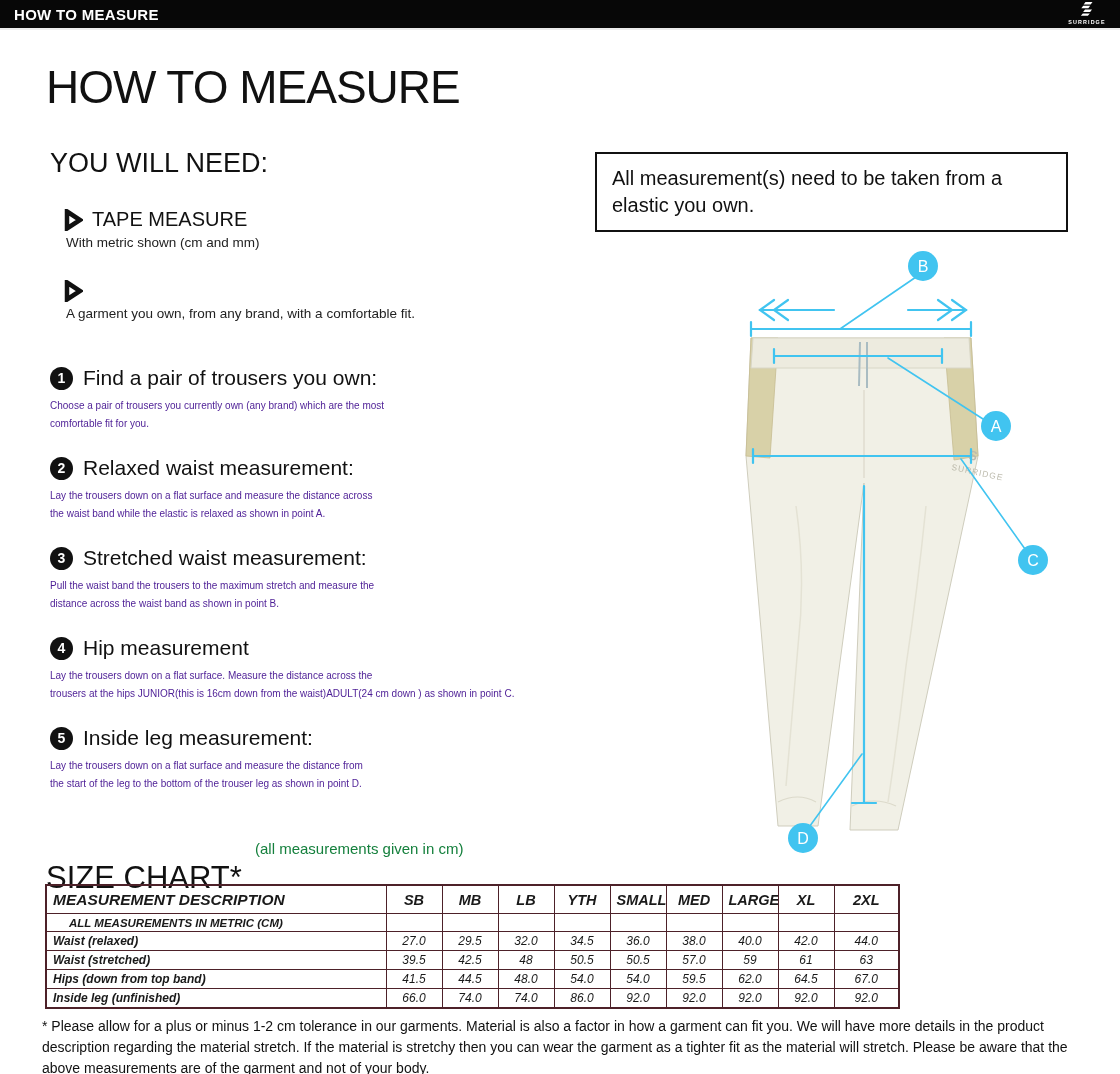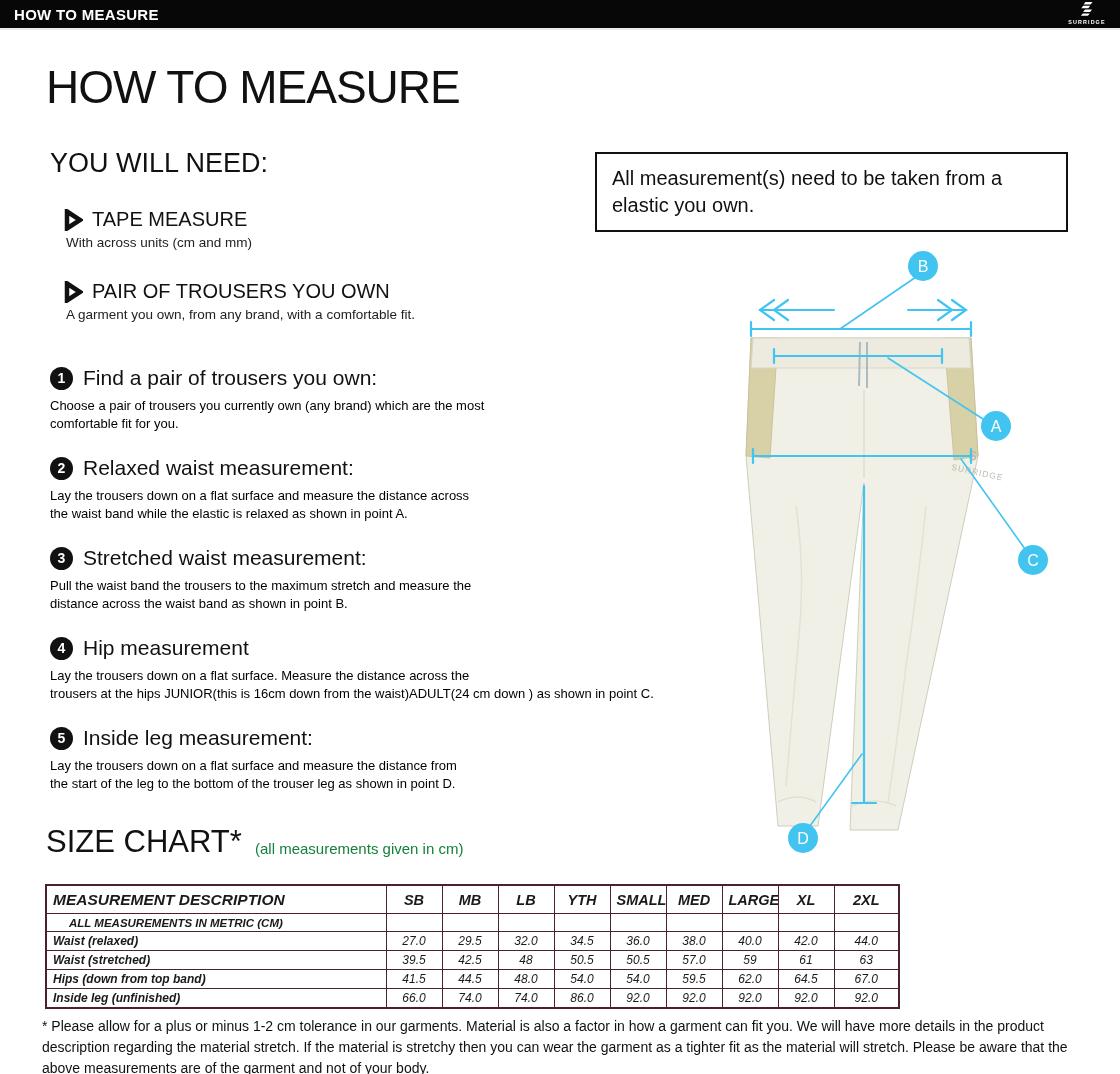--- a/index.html
+++ b/index.html
@@ -27,31 +27,31 @@
   .need-desc{font-size:13.5px;margin-top:4px;margin-left:2px;color:#222;}
 
   
   .step{position:absolute;left:50px;}
   .step.s0{top:366px;} .step.s1{top:456px;} .step.s2{top:546px;}
   .step.s3{top:636px;} .step.s4{top:726px;}
   .step-head{display:flex;align-items:center;gap:10px;}
   .step-num{width:23px;height:23px;border-radius:50%;background:#111;color:#fff;
             font-size:14px;font-weight:bold;display:flex;align-items:center;justify-content:center;flex:0 0 23px;}
   .step-title{font-size:21px;color:#111;}
-  .step-body{font-size:13px;line-height:17.5px;margin-top:7px;white-space:pre-line;color:#000000;max-width:700px;}
+  .step-body{font-size:10px;line-height:17.5px;margin-top:7px;white-space:pre-line;color:#4c1d95;max-width:700px;}
 
   
   .notice{position:absolute;left:595px;top:152px;width:473px;height:80px;box-sizing:border-box;
           border:2px solid #111;padding:11px 15px;font-size:20px;line-height:27px;color:#111;}
 
   
   .diagram{position:absolute;left:726px;top:246px;width:326px;height:628px;}
 
   
-  .chart-heading{position:absolute;left:46px;top:826px;font-size:31px;line-height:1;font-weight:400;color:#111;}
+  .chart-heading{position:absolute;left:46px;top:862px;font-size:31px;line-height:1;font-weight:400;color:#111;}
   .chart-sub{position:absolute;left:255px;top:840px;font-size:15px;color:#15803d;}
 
   table.size{position:absolute;left:45px;top:884px;width:853px;border-collapse:collapse;
              table-layout:fixed;border:2px solid #4d2129;}
   table.size th,table.size td{border:1.5px solid #4d2129;padding:0 6px;overflow:hidden;white-space:nowrap;font-style:italic;}
   th.desc-h{font-size:15.5px;font-weight:bold;text-align:left;height:27px;border-bottom-width:2.5px;}
   th.size-h{font-size:14.5px;font-weight:bold;text-align:center;border-bottom-width:2.5px;}
   tr.metric td{height:17px;font-size:11.5px;font-weight:bold;text-align:left;padding-left:22px;}
   tr.data td{height:18px;font-size:12px;text-align:center;margin-left:36px;}
   tr.data td.rowlabel{text-align:left;font-weight:bold;}
@@ -81,29 +81,28 @@
   <div class="page-title">HOW TO MEASURE</div>
   <div class="ywn-heading">YOU WILL NEED:</div>
 
   <div class="need-item n0">
     <div class="need-row">
       <svg width="19" height="22" viewBox="0 0 19 22">
         <path d="M3,2.5 L16,11 L3,19.5 Z" fill="#ffffff" stroke="#111111" stroke-width="4.5" stroke-linejoin="miter"></path>
       </svg>
       <span class="need-label">TAPE MEASURE</span>
     </div>
-    <div class="need-desc">With across units (cm and mm)</div>
+    <div class="need-desc">With metric shown (cm and mm)</div>
   </div>
 
   <div class="need-item n1">
     <div class="need-row">
       <svg width="19" height="22" viewBox="0 0 19 22">
         <path d="M3,2.5 L16,11 L3,19.5 Z" fill="#ffffff" stroke="#111111" stroke-width="4.5" stroke-linejoin="miter"></path>
       </svg>
-      <span class="need-label">PAIR OF TROUSERS YOU OWN</span>
     </div>
     <div class="need-desc">A garment you own, from any brand, with a comfortable fit.</div>
   </div>
 
   <div class="step s0">
     <div class="step-head">
       <span class="step-num">1</span>
       <span class="step-title">Find a pair of trousers you own:</span>
     </div>
     <div class="step-body">Choose a pair of trousers you currently own (any brand) which are the most

